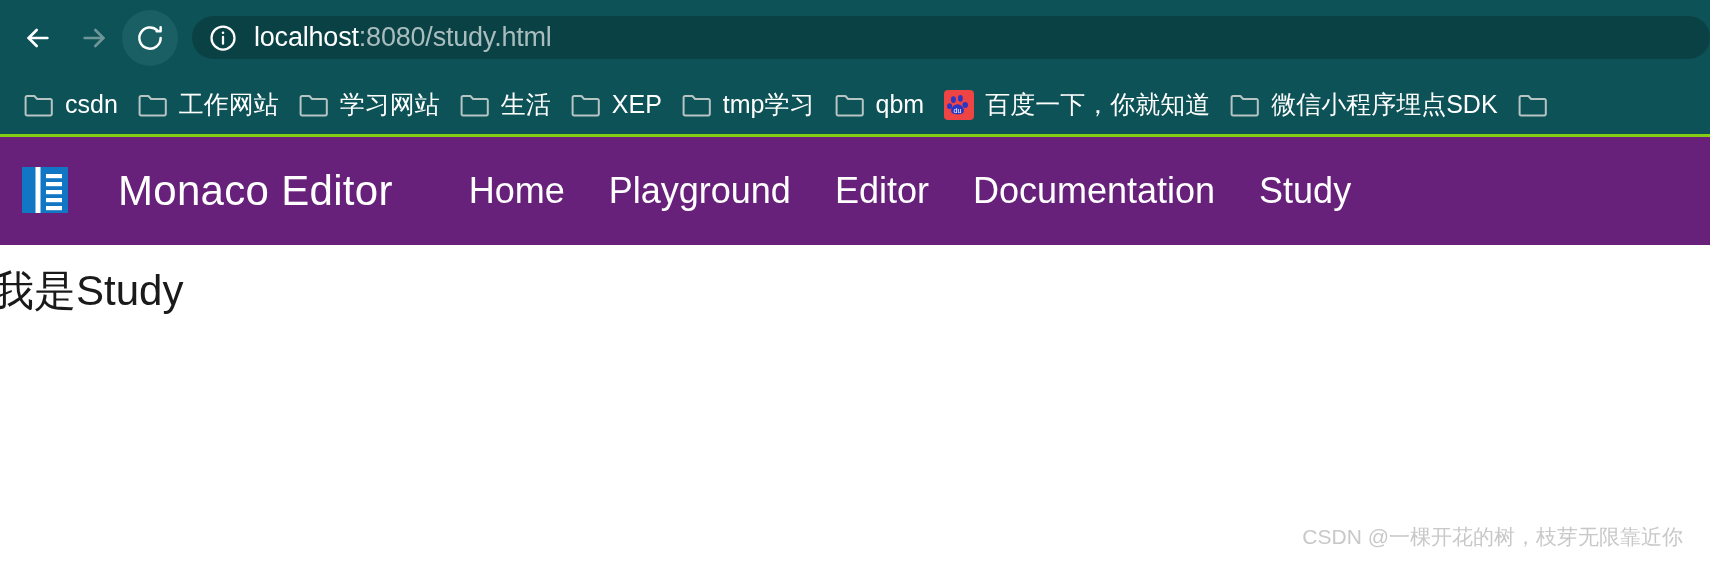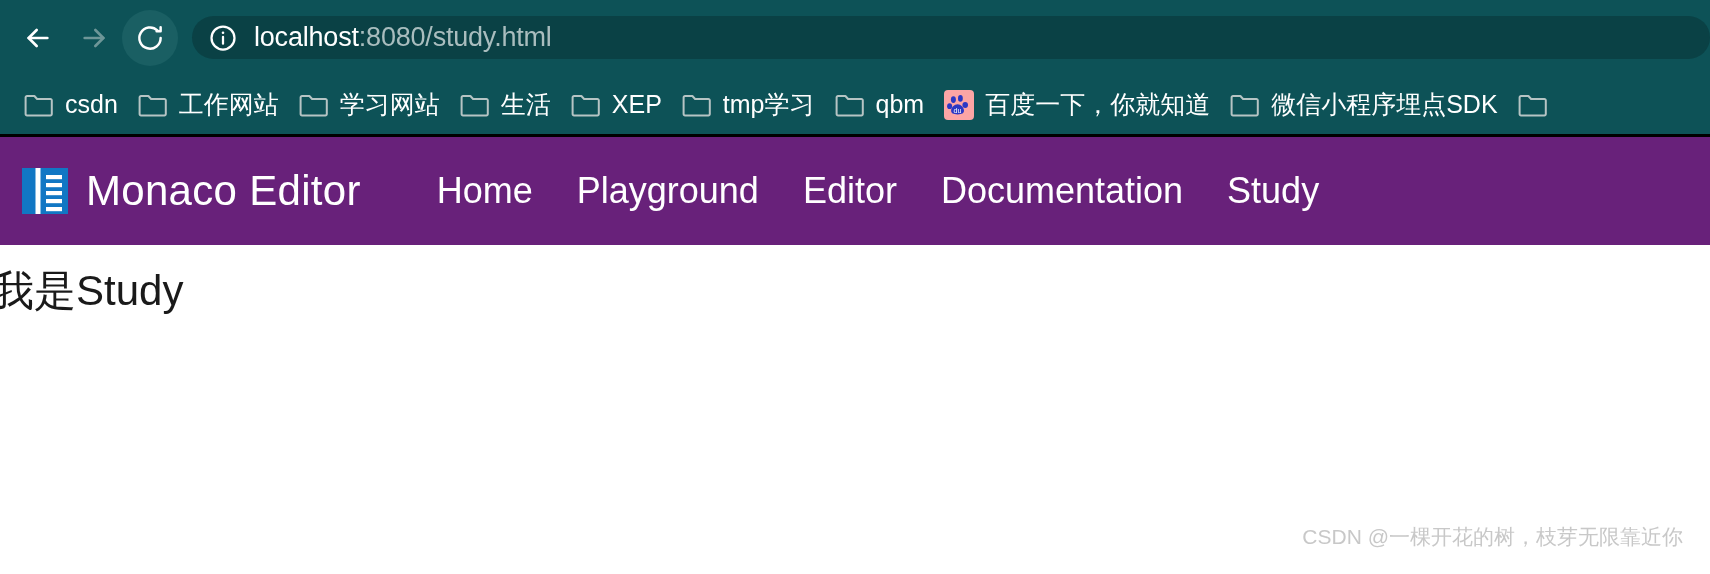--- a/index.html
+++ b/index.html
@@ -79,21 +79,21 @@
 
   
   .bookmarks-bar {
     height: 62px;
     background: #0d5257;
     display: flex;
     align-items: center;
     padding-left: 14px;
     overflow: hidden;
     white-space: nowrap;
-    border-bottom: 3px solid #000000;
+    border-bottom: 3px solid #84cc16;
   }
 
   .bookmark {
     display: flex;
     align-items: center;
     height: 46px;
     padding: 0 10px;
     border-radius: 5px;
     flex: 0 0 auto;
     cursor: pointer;
@@ -112,43 +112,43 @@
   .bookmark .bm-label {
     font-size: 25px;
     color: #ffffff;
     white-space: nowrap;
   }
 
   
   .baidu-favicon {
     width: 30px;
     height: 30px;
-    background: #fca5a5;
+    background: #ef4444;
     border-radius: 4px;
     position: relative;
     display: flex;
     align-items: center;
     justify-content: center;
   }
 
   
   .site-navbar {
     height: 108px;
     background: #68217a;
     display: flex;
     align-items: center;
     padding-left: 22px;
   }
 
   .brand {
     display: flex;
-    align-items: center;
     flex: 0 0 auto;
     cursor: pointer;
     margin-right: 54px;
+    gap: 32px;
   }
 
   .brand-logo {
     width: 46px;
     height: 46px;
     flex: 0 0 auto;
     margin-right: 18px;
   }
 
   .brand-name {

